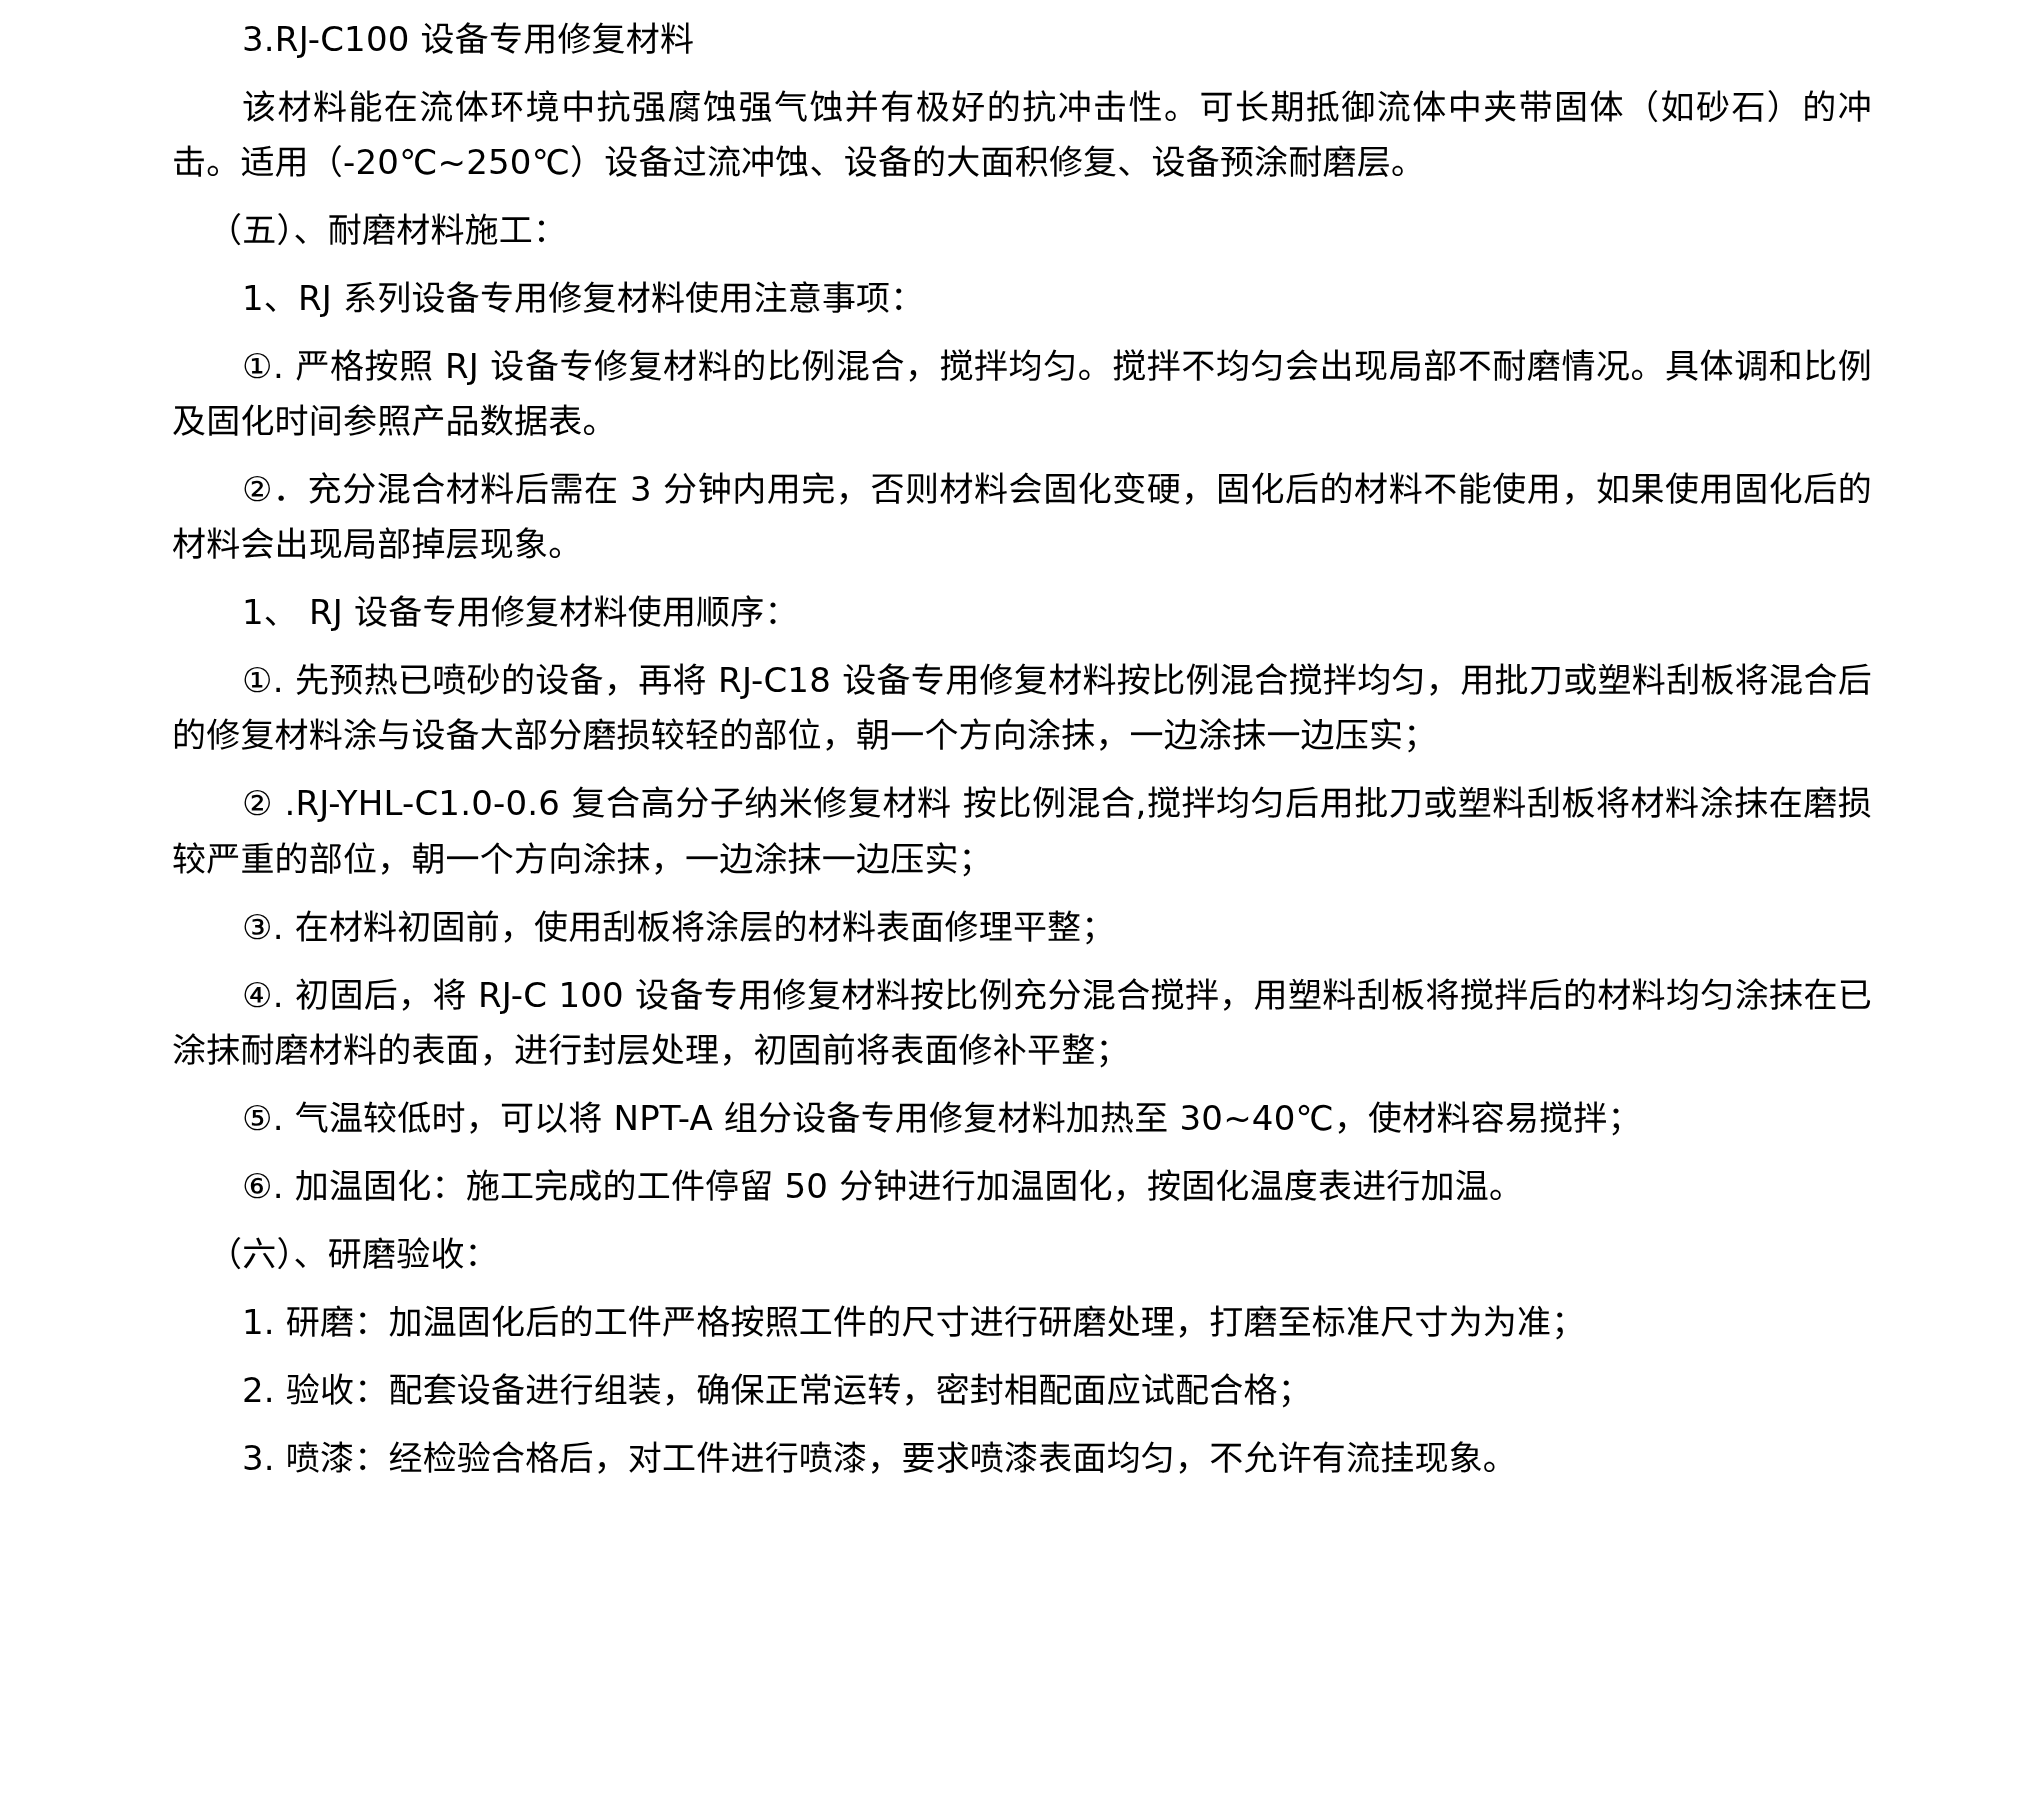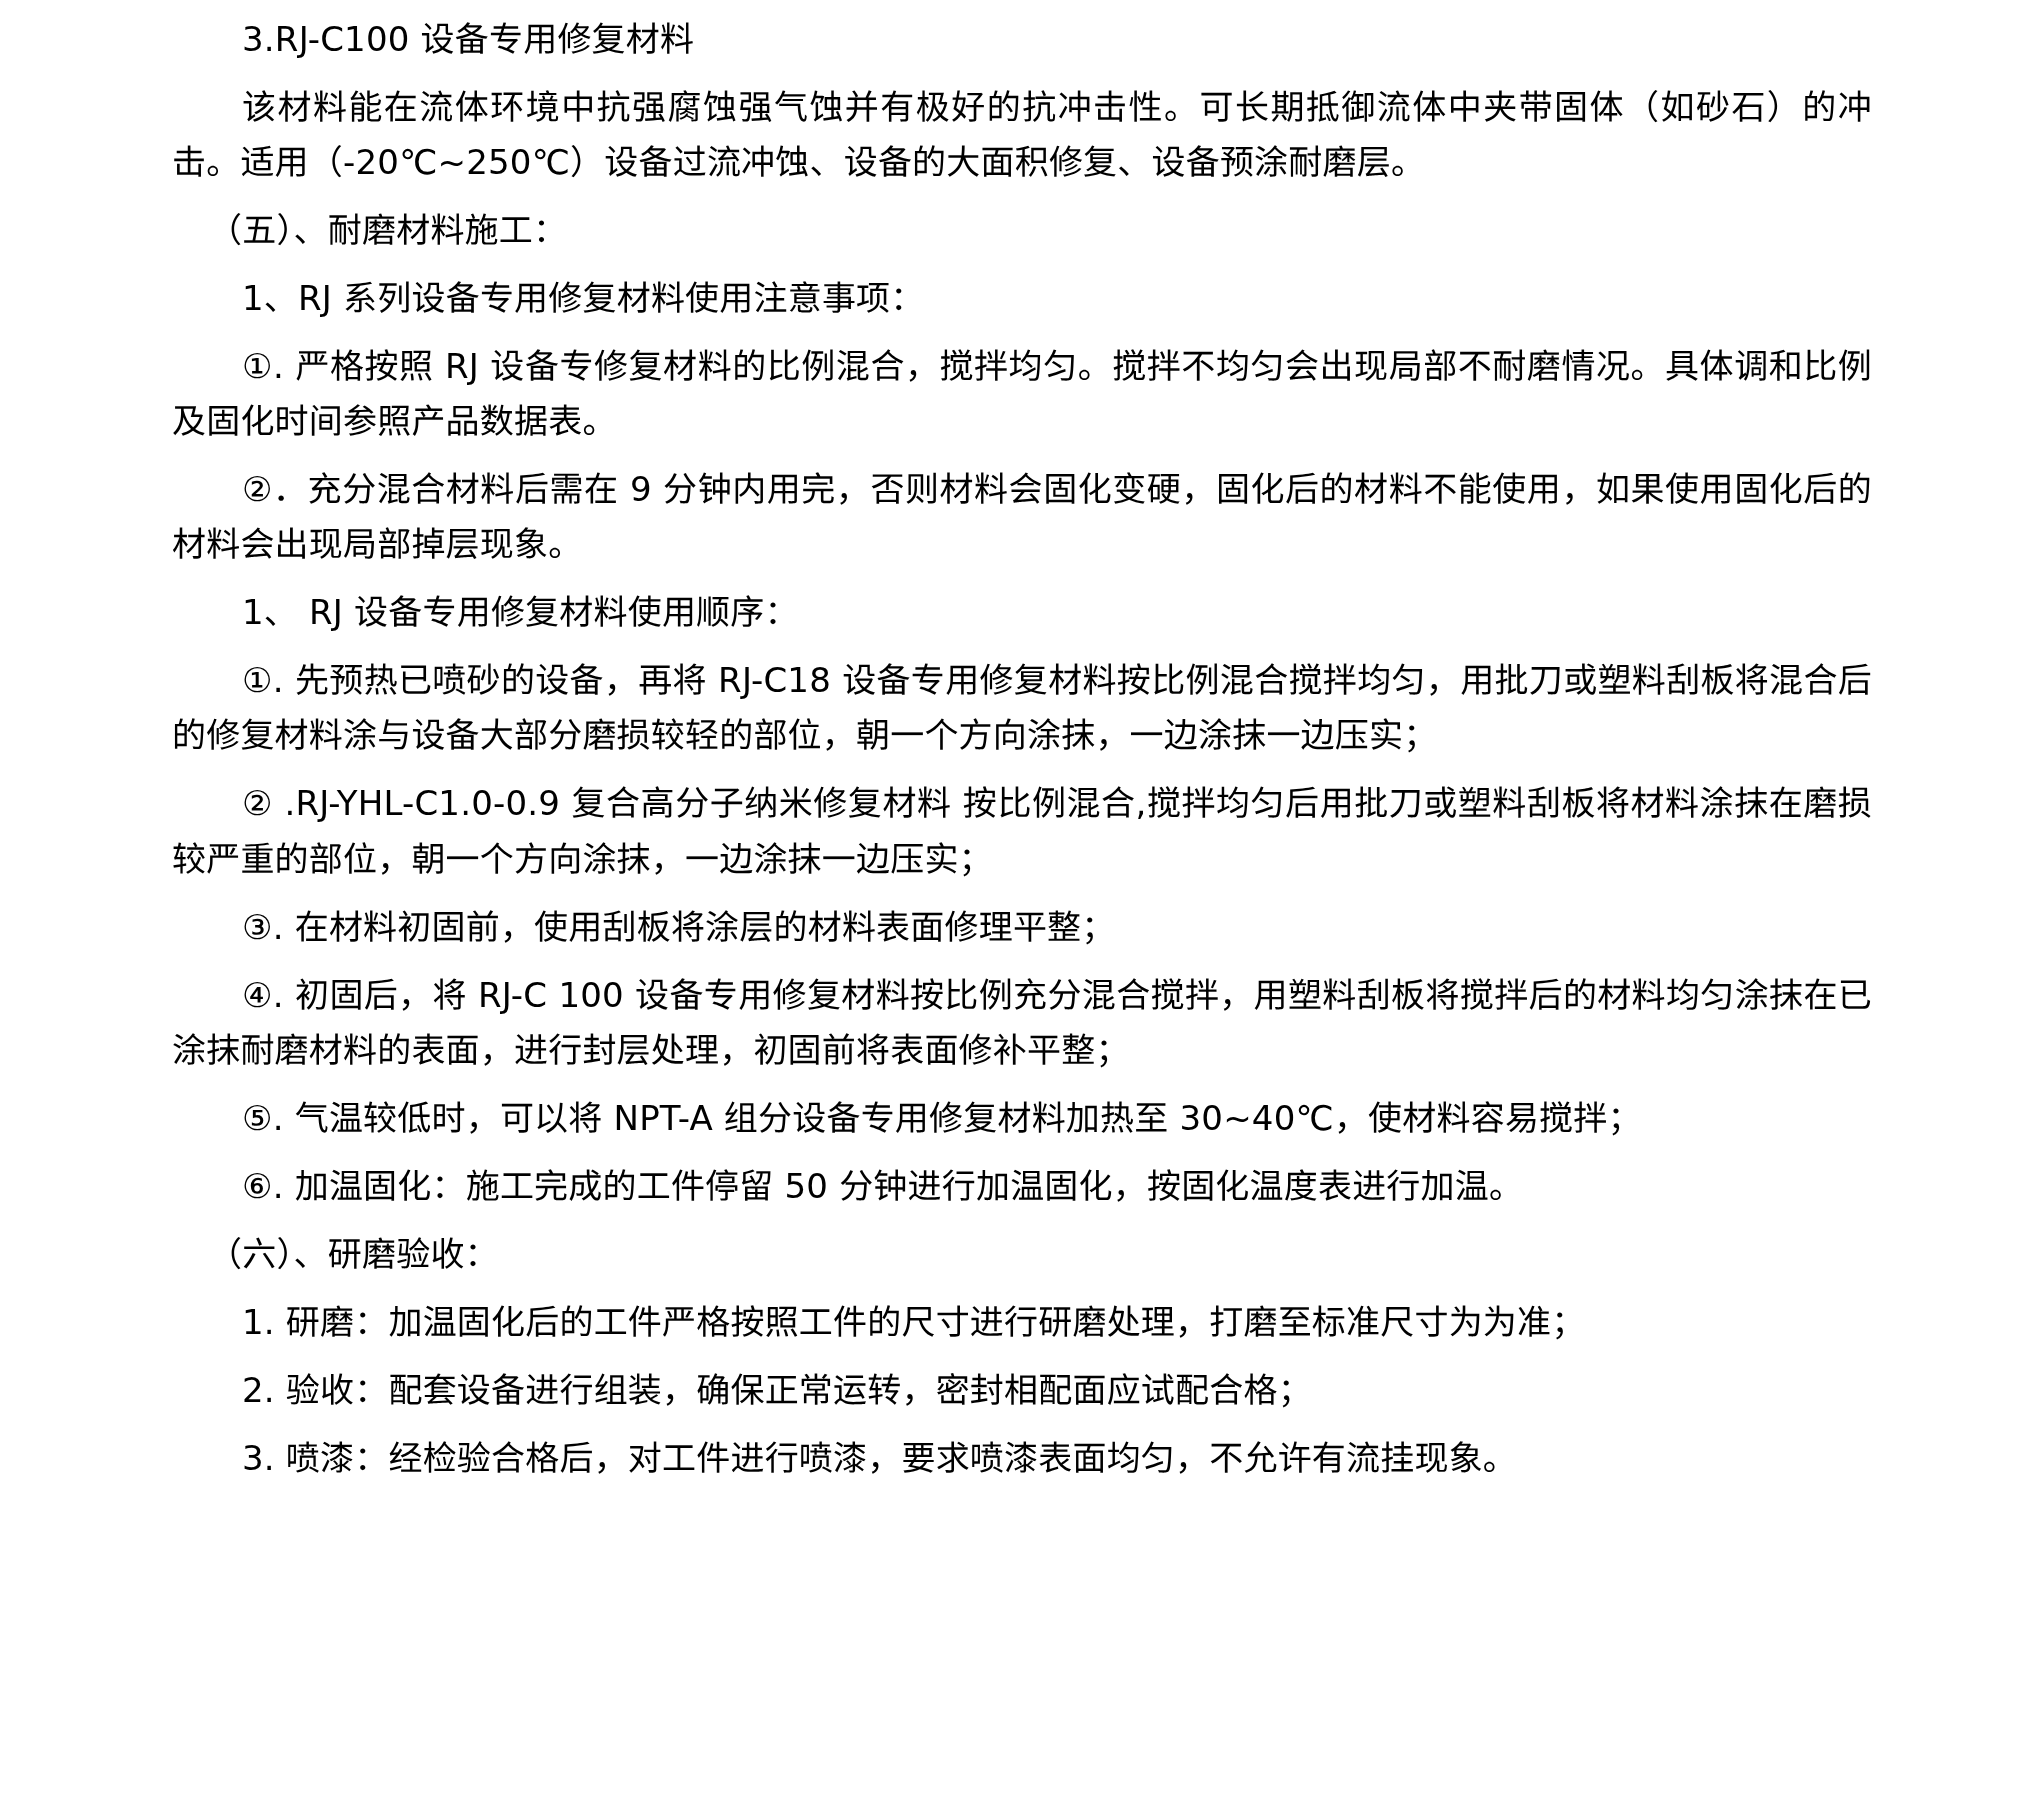--- a/index.html
+++ b/index.html
@@ -49,27 +49,27 @@
   <p class="para indent-2">3.RJ-C100 设备专用修复材料</p>
 
   <p class="para indent-2">该材料能在流体环境中抗强腐蚀强气蚀并有极好的抗冲击性。可长期抵御流体中夹带固体（如砂石）的冲击。适用（-20℃~250℃）设备过流冲蚀、设备的大面积修复、设备预涂耐磨层。</p>
 
   <p class="para indent-1">（五）、耐磨材料施工：</p>
 
   <p class="para indent-2">1、RJ 系列设备专用修复材料使用注意事项：</p>
 
   <p class="para indent-2">①. 严格按照 RJ 设备专修复材料的比例混合，搅拌均匀。搅拌不均匀会出现局部不耐磨情况。具体调和比例及固化时间参照产品数据表。</p>
 
-  <p class="para indent-2">②．充分混合材料后需在 9 分钟内用完，否则材料会固化变硬，固化后的材料不能使用，如果使用固化后的材料会出现局部掉层现象。</p>
+  <p class="para indent-2">②．充分混合材料后需在 3 分钟内用完，否则材料会固化变硬，固化后的材料不能使用，如果使用固化后的材料会出现局部掉层现象。</p>
 
   <p class="para indent-2">1、 RJ 设备专用修复材料使用顺序：</p>
 
   <p class="para indent-2">①. 先预热已喷砂的设备，再将 RJ-C18 设备专用修复材料按比例混合搅拌均匀，用批刀或塑料刮板将混合后的修复材料涂与设备大部分磨损较轻的部位，朝一个方向涂抹，一边涂抹一边压实；</p>
 
-  <p class="para indent-2">② .RJ-YHL-C1.0-0.9 复合高分子纳米修复材料 按比例混合,搅拌均匀后用批刀或塑料刮板将材料涂抹在磨损较严重的部位，朝一个方向涂抹，一边涂抹一边压实；</p>
+  <p class="para indent-2">② .RJ-YHL-C1.0-0.6 复合高分子纳米修复材料 按比例混合,搅拌均匀后用批刀或塑料刮板将材料涂抹在磨损较严重的部位，朝一个方向涂抹，一边涂抹一边压实；</p>
 
   <p class="para indent-2">③. 在材料初固前，使用刮板将涂层的材料表面修理平整；</p>
 
   <p class="para indent-2">④. 初固后，将 RJ-C 100 设备专用修复材料按比例充分混合搅拌，用塑料刮板将搅拌后的材料均匀涂抹在已涂抹耐磨材料的表面，进行封层处理，初固前将表面修补平整；</p>
 
   <p class="para indent-2">⑤. 气温较低时，可以将 NPT-A 组分设备专用修复材料加热至 30~40℃，使材料容易搅拌；</p>
 
   <p class="para indent-2">⑥. 加温固化：施工完成的工件停留 50 分钟进行加温固化，按固化温度表进行加温。</p>
 
   <p class="para indent-1">（六）、研磨验收：</p>

